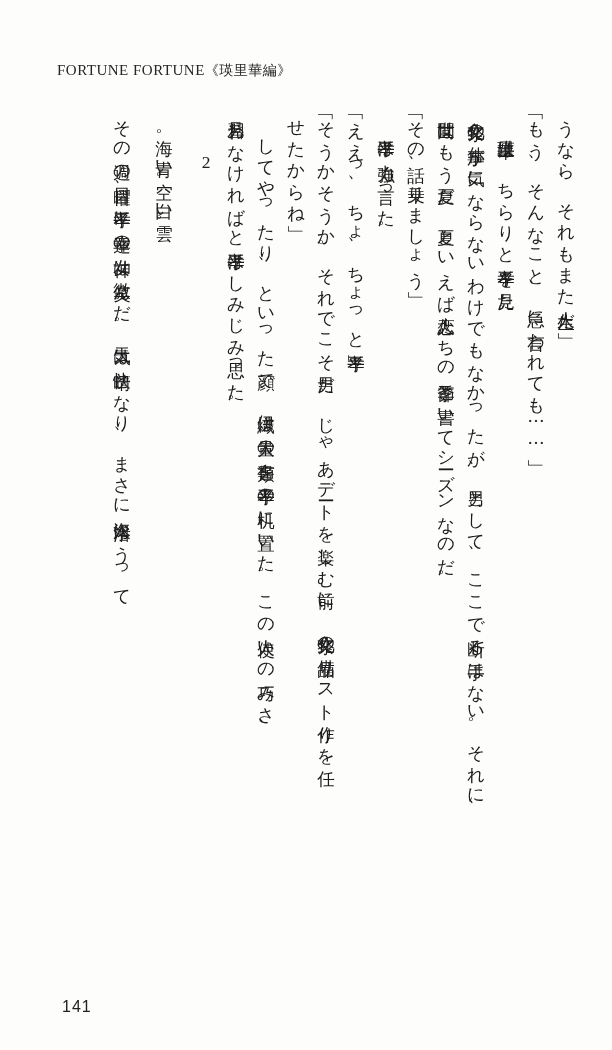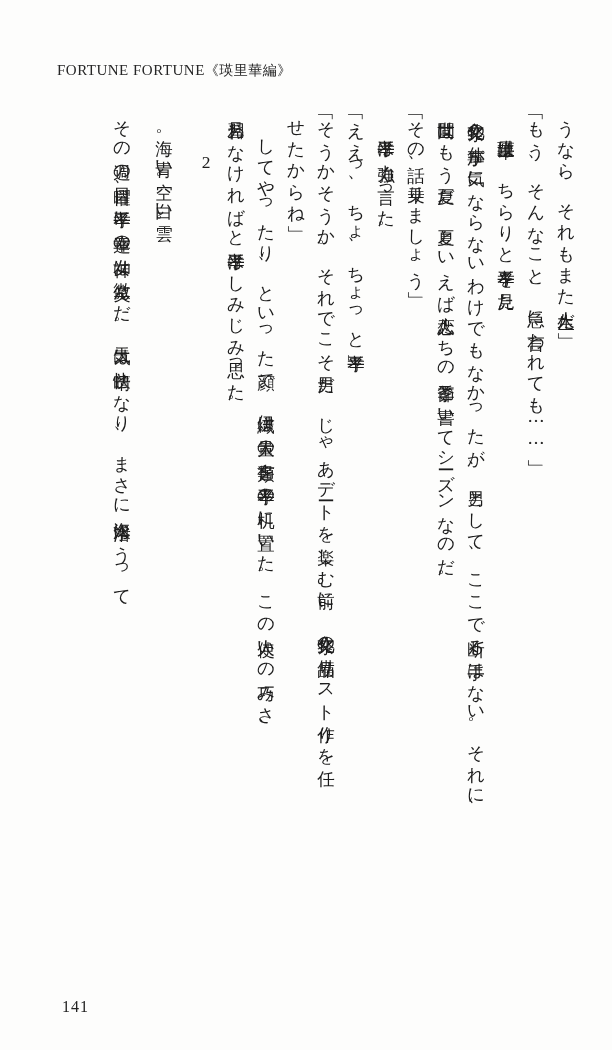--- a/index.html
+++ b/index.html
@@ -72,21 +72,21 @@
   .col.gap-before {
     margin-left: 12px;
   }
   
   .folio {
     position: absolute;
     left: 62px;
     bottom: 34px;
     font-size: 16px;
     color: #222;
-    font-family: Liberation Serif, serif;
+    font-family: Liberation Sans, sans-serif;
     letter-spacing: 1px;
   }
 </style>
 </head>
 <body>
 
 <div class="page">
 
   <div class="running-head">
     <span>FORTUNE FORTUNE</span><span class="jp">《瑛里華編》</span>

